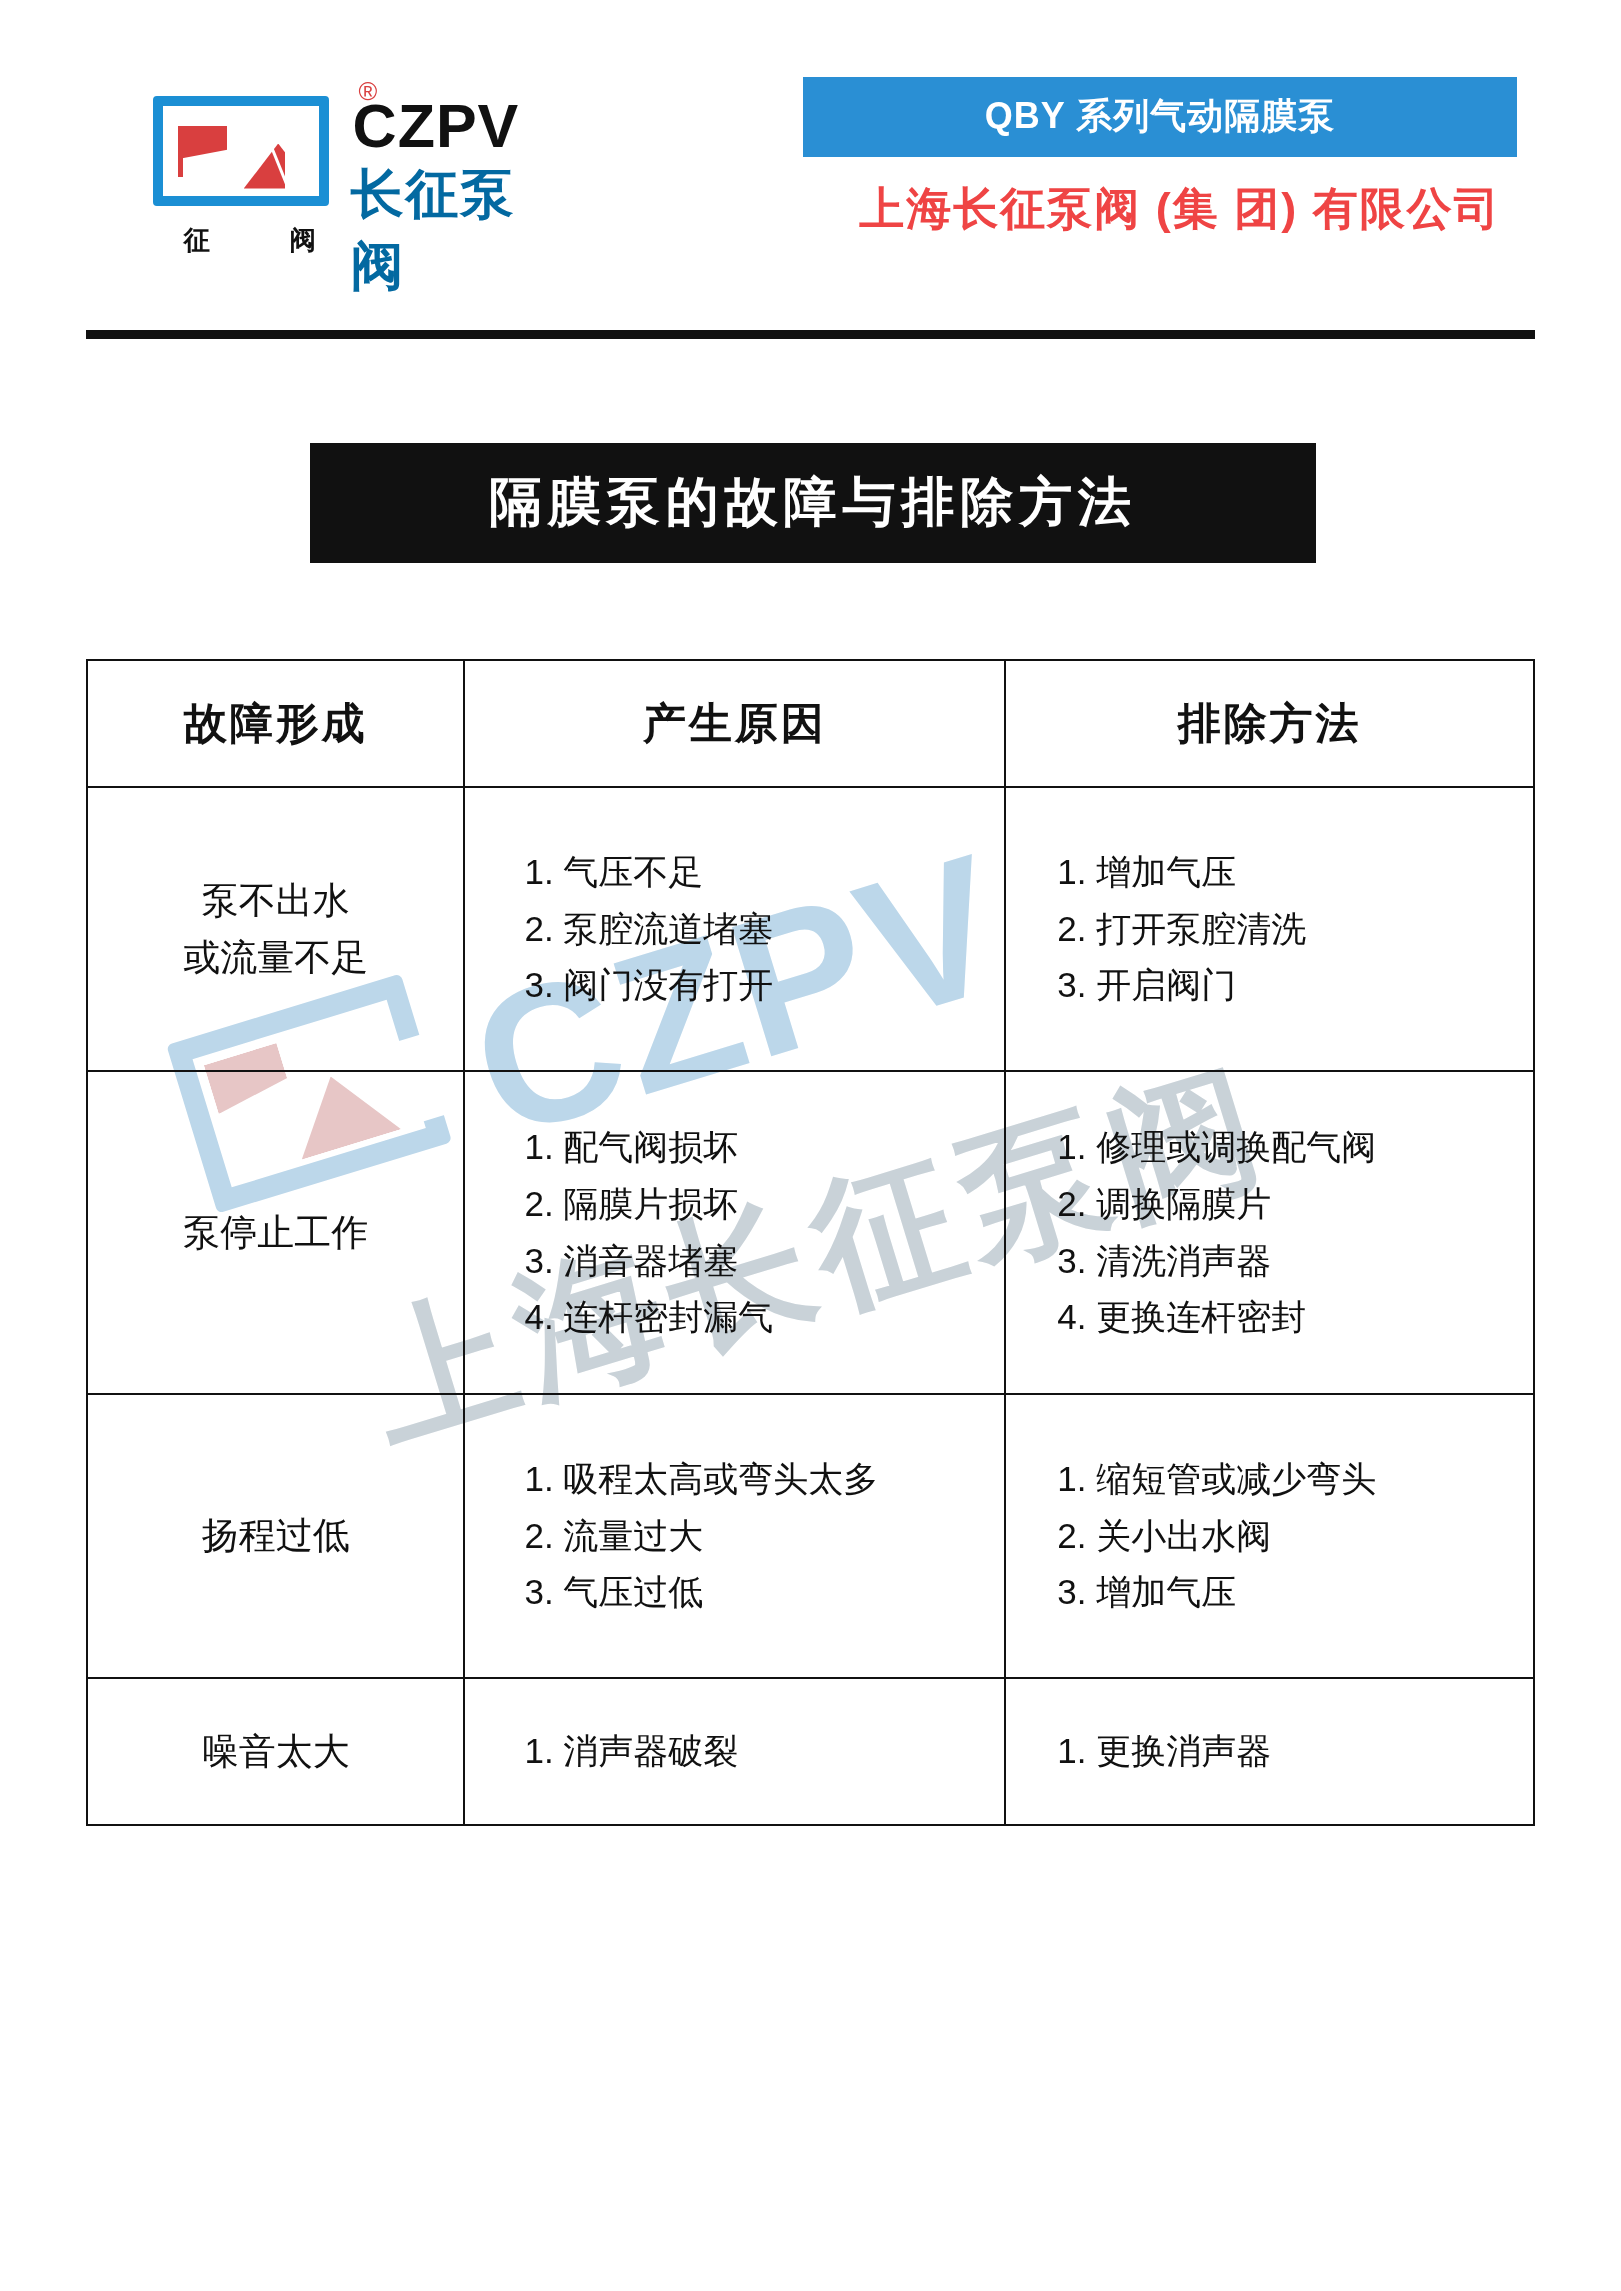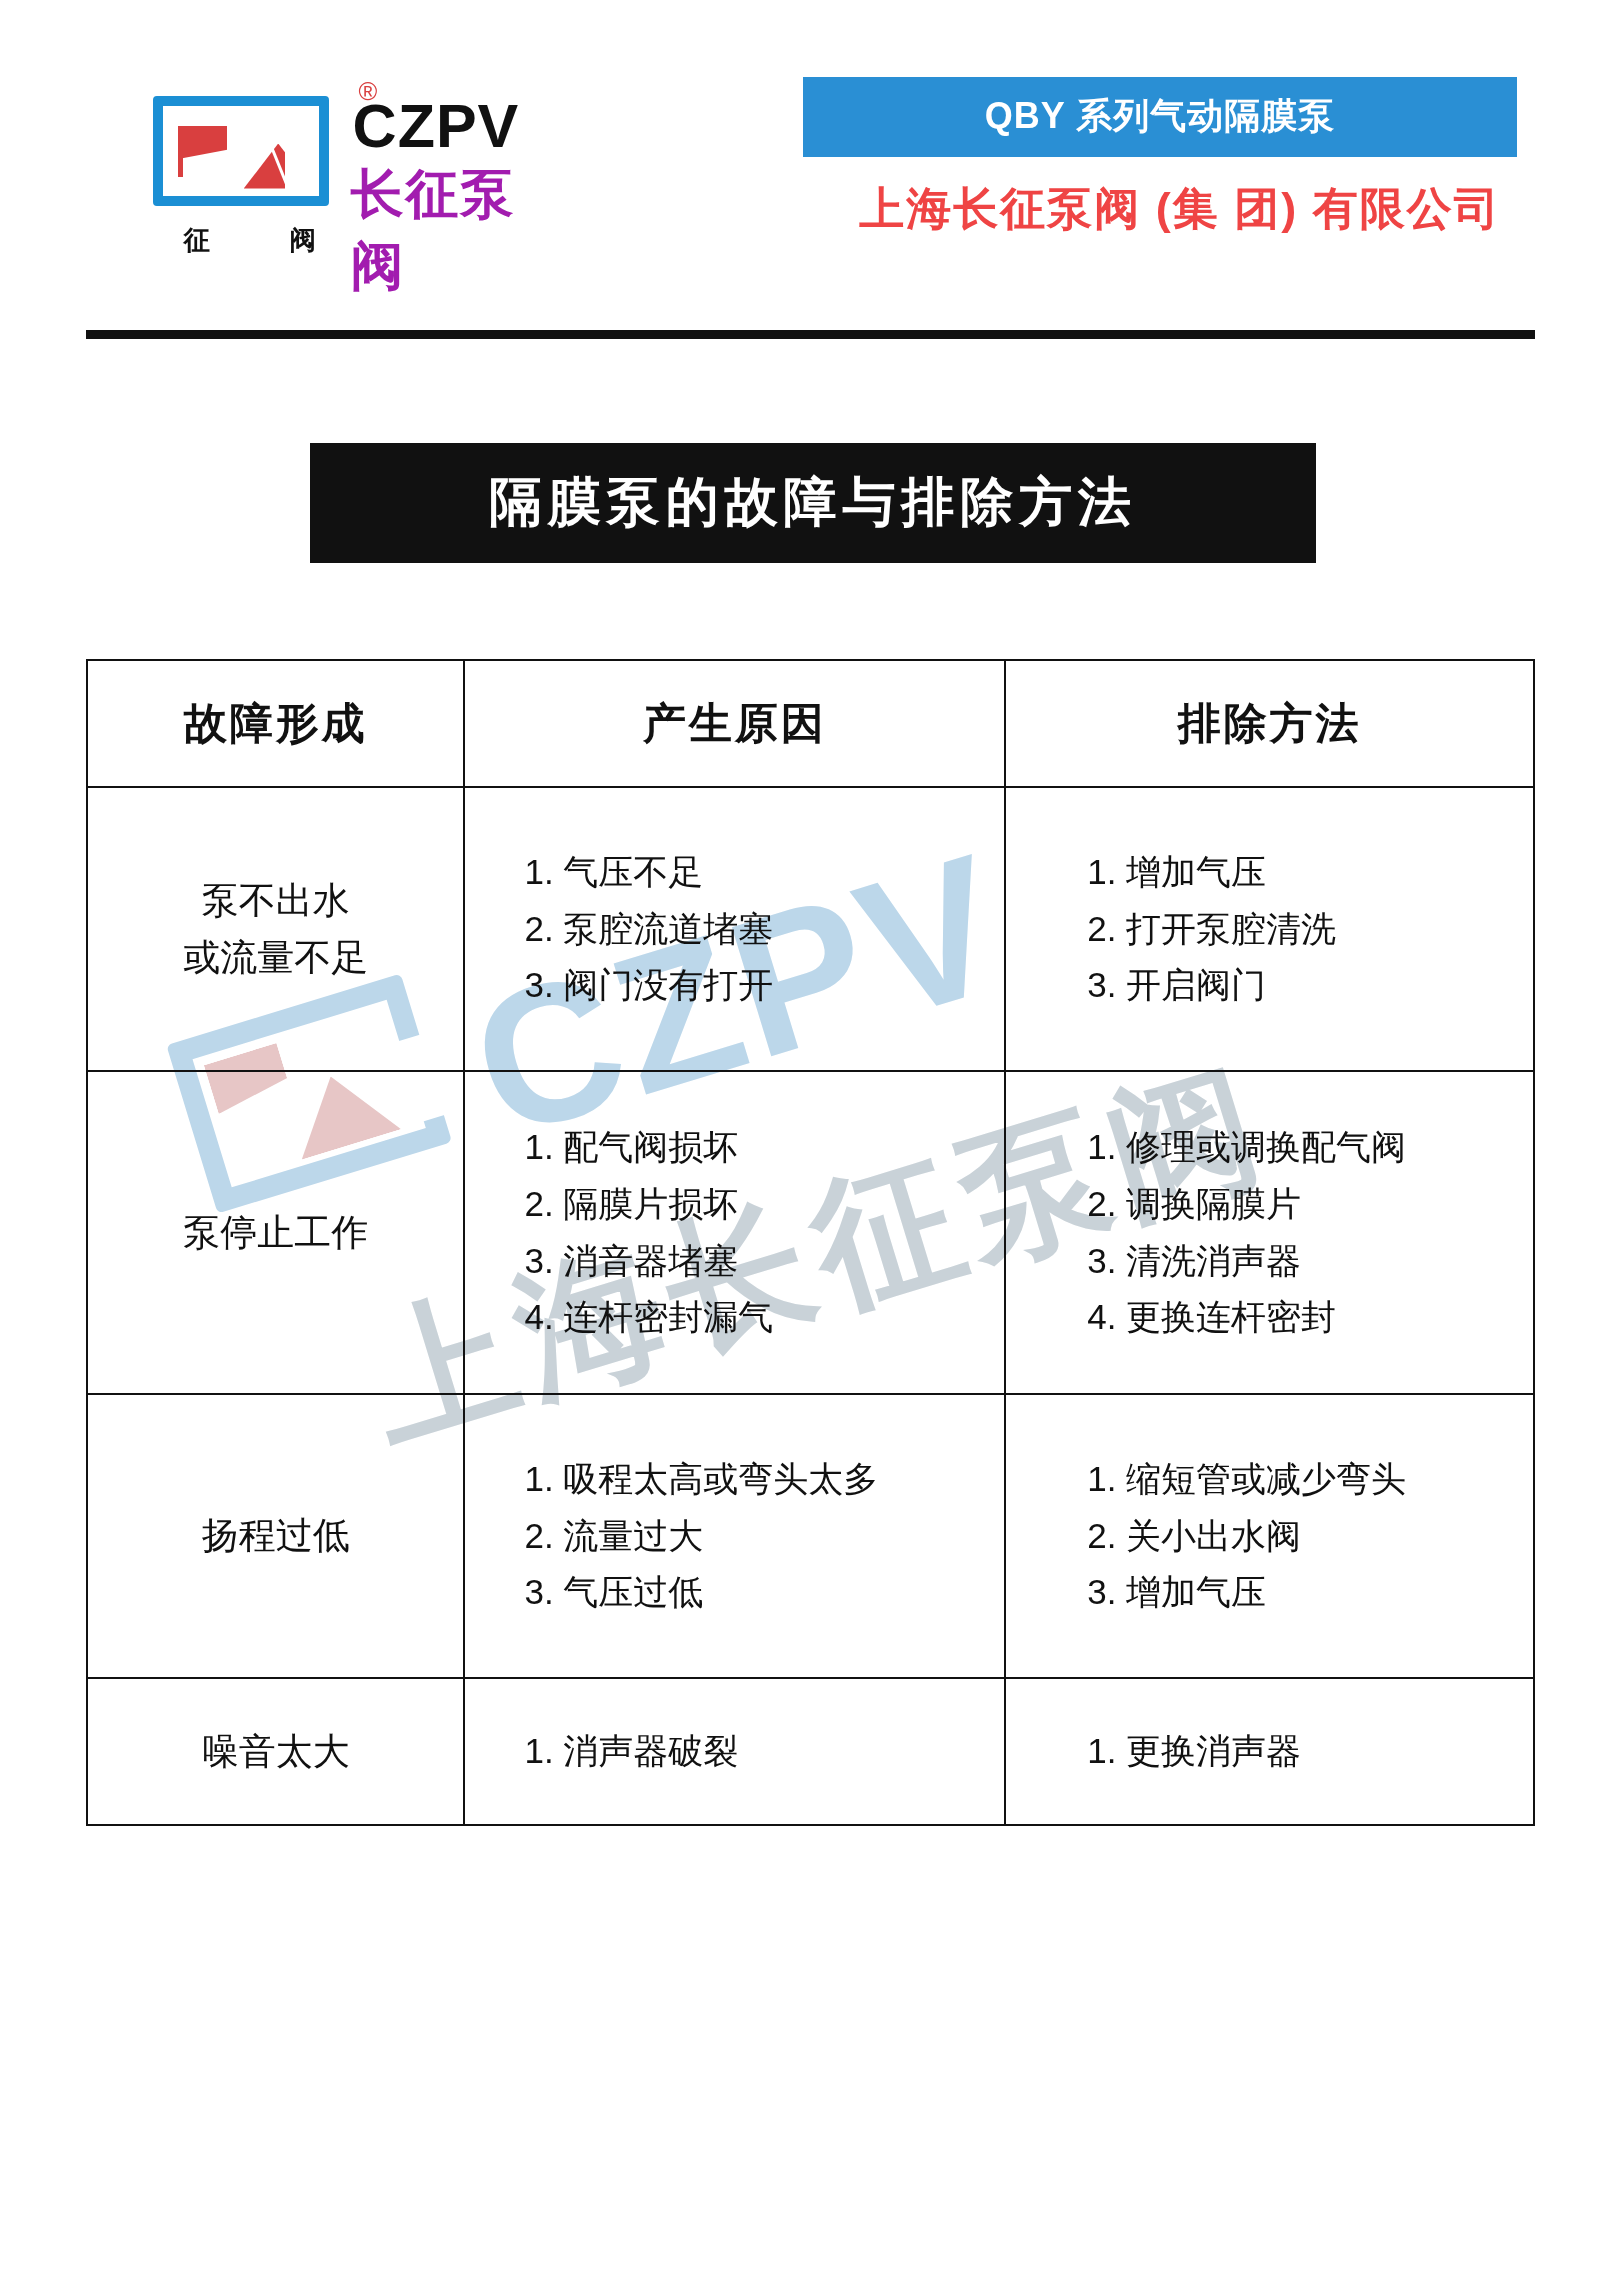--- a/index.html
+++ b/index.html
@@ -108,21 +108,21 @@
     top: -2px;
     font-size: 25.5px;
     color: #d93f3f;
   }
   .logo-cn {
     position: absolute;
     left: 245px;
     top: 80px;
     font-size: 53px;
     font-weight: bold;
-    color: #a21caf;
+    color: #0369a1;
     letter-spacing: 2px;
   }
   .logo-sub-left {
     position: absolute;
     left: 78px;
     top: 143px;
     font-size: 26.5px;
     font-weight: bold;
     color: #111;
   }
@@ -285,21 +285,21 @@
     height: 123px;
     letter-spacing: 2.9px;
   }
   .col-a { width: 378px; }
   .col-b { width: 541px; }
   .col-c { width: 529px; }
 
   td.cause, td.fix {
     padding: 25.5px 0 25.5px 59px;
   }
-  td.fix { padding-left: 81px; margin-left: 48px; }
+  td.fix { padding-left: 51px; margin-left: 48px; }
   td.fault {
     text-align: center;
     font-size: 37px;
     font-weight: 500;
     line-height: 1.55;
     padding: 19.6px 5.9px;
   }
   ol.items {
     margin: 0;
     padding: 0;

